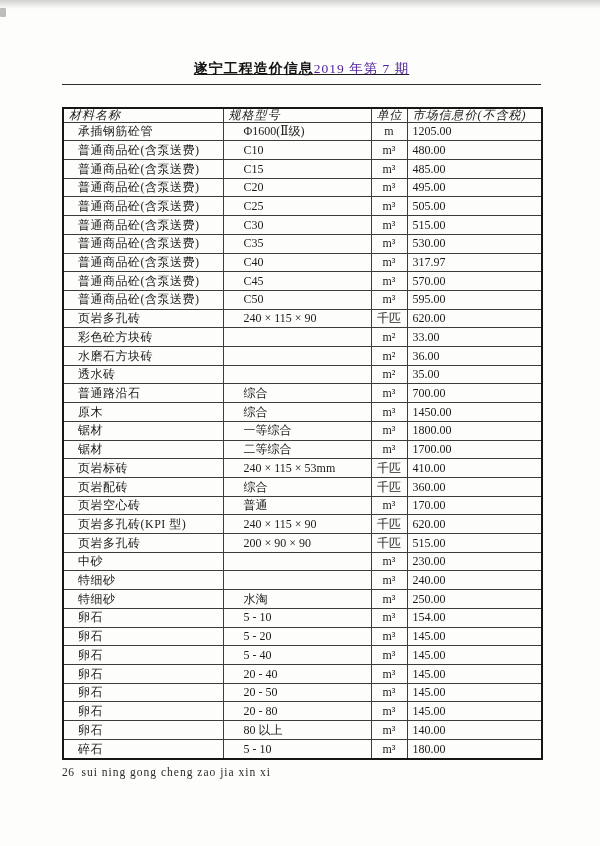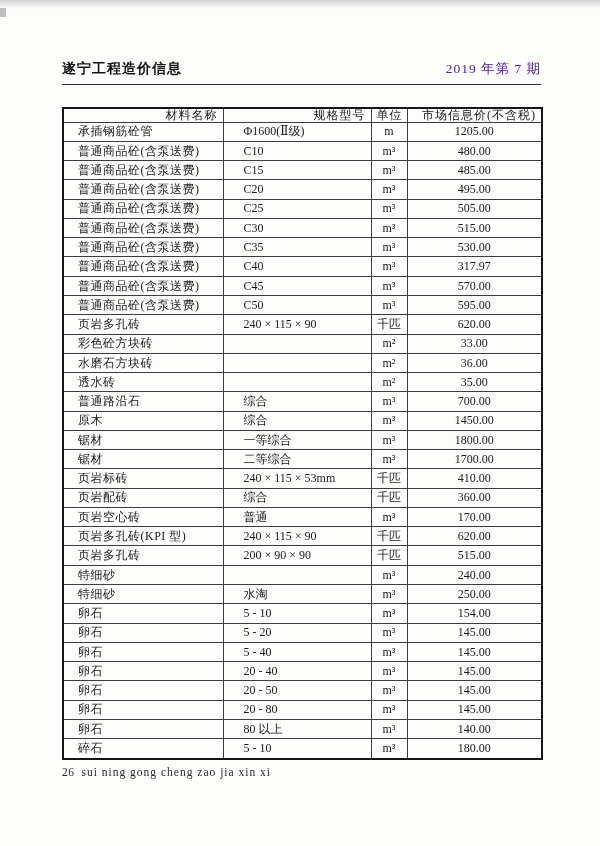--- a/index.html
+++ b/index.html
@@ -14,21 +14,21 @@
     position:absolute;top:0;left:0;width:600px;height:9px;
     background:linear-gradient(to bottom, rgba(110,110,110,0.30), rgba(255,255,255,0));
     pointer-events:none;
   }
   .corner-speck{
     position:absolute;top:8px;left:0;width:6px;height:9px;
     background:#8a8a8a;opacity:.55;border-radius:1px;
   }
   .page-header{
     position:absolute;top:60px;left:62px;width:479px;
-    display:flex;justify-content:space-between;align-items:baseline;
+    display:flex;justify-content:center;align-items:baseline;text-decoration:underline;
   }
   .journal-title{
     font-weight:bold;font-size:14px;letter-spacing:1px;color:#141414;
   }
   .issue-label{
     font-size:13.5px;color:#4c1d95;letter-spacing:1px;
   }
   .header-rule{
     position:absolute;top:84px;left:62px;width:479px;height:0;
     border-top:1.6px solid #2f2f2f;
@@ -40,25 +40,25 @@
     border:2px solid #161616;
   }
   .price-table th,.price-table td{
     border:1px solid #3c3c3c;
     padding:0 5px;
     line-height:1.05;
     overflow:hidden;white-space:nowrap;
     font-weight:normal;
     vertical-align:middle;
   }
-  .price-table th{text-align:right;letter-spacing:1px;}
+  .price-table th{text-align:left;letter-spacing:1px;font-style:italic;}
   .price-table td.c0{text-align:left;padding-left:14px;letter-spacing:0.5px;}
   .price-table td.c1{text-align:left;padding-left:20px;}
   .price-table td.c2{text-align:center;padding:0 1px;}
-  .price-table td.c3{text-align:center;}
+  .price-table td.c3{}
   .page-footer{
     position:absolute;top:766px;left:62px;
     font-size:11.5px;color:#2a2a2a;letter-spacing:0.5px;
   }
   .footer-pinyin{margin-left:7px;letter-spacing:1px;}
 </style>
 </head>
 <body>
 
 <div class="scan-top"></div>
@@ -218,20 +218,26 @@
         <td class="c2">千匹</td>
         <td class="c3">620.00</td>
       </tr>
       <tr>
         <td class="c0">页岩多孔砖</td>
         <td class="c1">200 × 90 × 90</td>
         <td class="c2">千匹</td>
         <td class="c3">515.00</td>
       </tr>
       <tr>
+        <td class="c0">中砂</td>
+        <td class="c1"></td>
+        <td class="c2">m³</td>
+        <td class="c3">230.00</td>
+      </tr>
+      <tr>
         <td class="c0">特细砂</td>
         <td class="c1"></td>
         <td class="c2">m³</td>
         <td class="c3">240.00</td>
       </tr>
       <tr>
         <td class="c0">特细砂</td>
         <td class="c1">水淘</td>
         <td class="c2">m³</td>
         <td class="c3">250.00</td>

